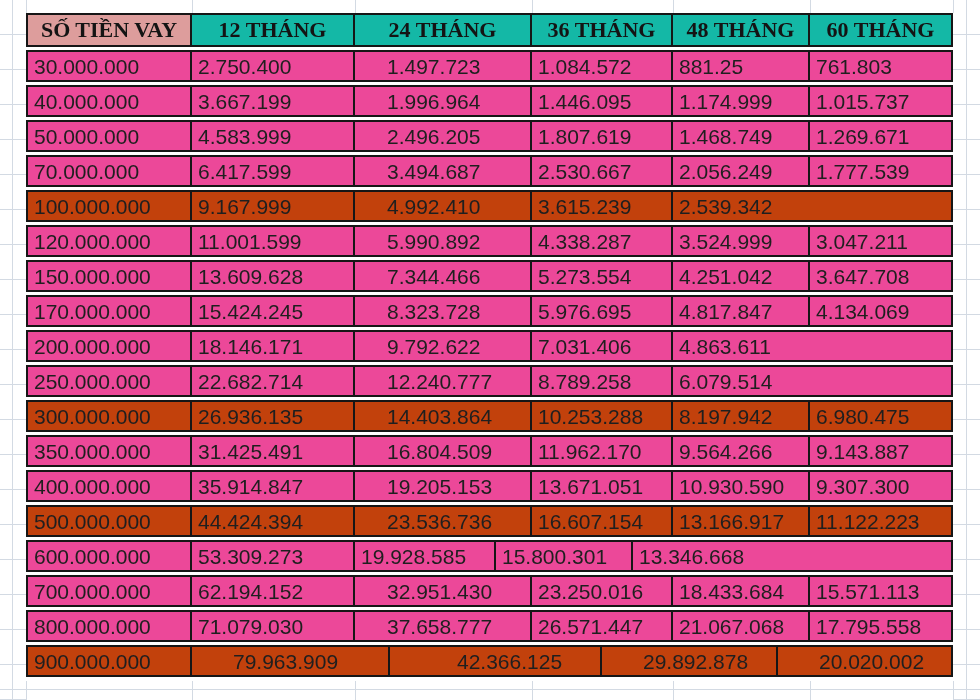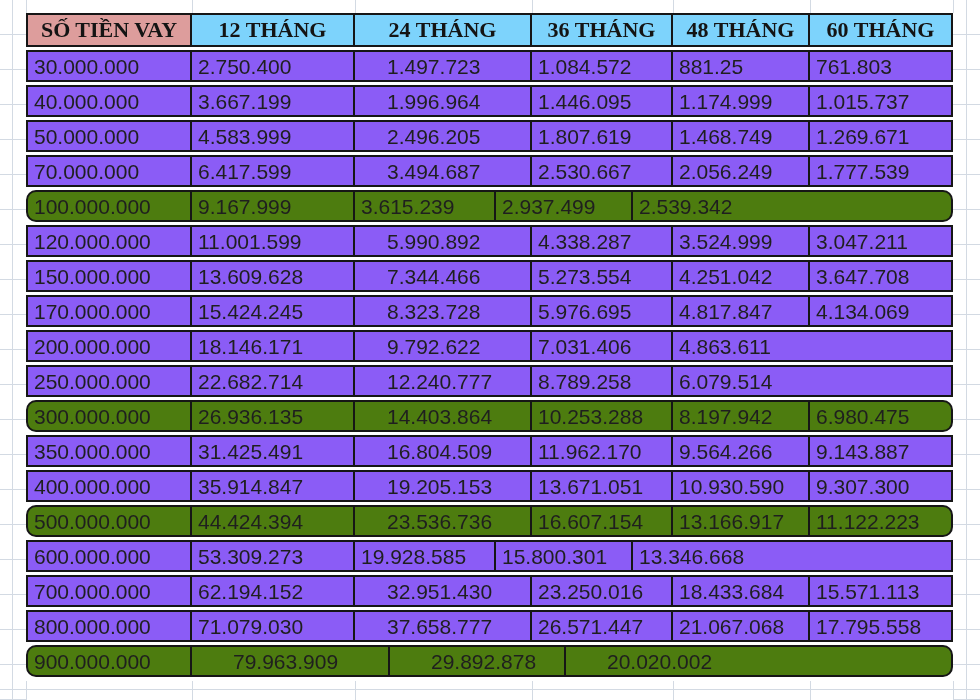--- a/index.html
+++ b/index.html
@@ -16,24 +16,24 @@
   .gridline-v { position: absolute; width: 1px; background: #d3dae3; pointer-events: none; }
   .gv-left  { left: 12px; top: 0; bottom: 0; }
   .gv-right { left: 966px; top: 0; bottom: 0; }
   .gv-stub  { top: 681px; height: 19px; }
   .gv-top   { top: 0; height: 13px; }
   .gridline-h-bottom { position: absolute; left: 0; right: 0; top: 689px; height: 1px;
     background: #d3dae3; pointer-events: none; }
 
   
   .loan-table { position: absolute; left: 26px; top: 13px; width: 927px; }
-  .trow { display: flex; border: 2px solid #161616; background: #8b5cf6;
+  .trow { display: flex; border: 2px solid #161616; background: #ec4899;
           margin-bottom: 3px; height: 32px; }
-  .trow.header { height: 34px; background: #7dd3fc; }
-  .trow.highlight { background: #4d7c0f; border-radius: 10px; }
+  .trow.header { height: 34px; background: #14b8a6; }
+  .trow.highlight { background: #c2410c; }
   .tcell { flex: 0 0 auto; border-right: 2px solid #161616; padding: 1px 0 0 6px;
            font-size: 21px; line-height: 28px; color: #1f1f1f; overflow: hidden;
            white-space: nowrap; }
   .tcell:last-child { border-right: none; flex: 1 1 auto; }
   .trow.header .tcell { font-family: "Liberation Serif", serif; font-weight: bold;
            font-size: 22px; line-height: 30px; color: #141414; text-align: center;
            padding: 0; }
   .trow.header .tcell.loan-col { background: #dd9d9c; }
   .trow.last { margin-top: 2px; gap: 35px; }
   .c0 { width: 164px; } .c1 { width: 163px; } .c2 { width: 177px; padding-left: 32px; }
@@ -103,22 +103,22 @@
         <div class="tcell c0">70.000.000</div>
         <div class="tcell c1">6.417.599</div>
         <div class="tcell c2">3.494.687</div>
         <div class="tcell c3">2.530.667</div>
         <div class="tcell c4">2.056.249</div>
         <div class="tcell c5">1.777.539</div>
       </div>
       <div class="trow highlight">
         <div class="tcell c0">100.000.000</div>
         <div class="tcell c1">9.167.999</div>
+        <div class="tcell c2">4.992.410</div>
         <div class="tcell c3">3.615.239</div>
-        <div class="tcell c4">2.937.499</div>
         <div class="tcell c5">2.539.342</div>
       </div>
       <div class="trow">
         <div class="tcell c0">120.000.000</div>
         <div class="tcell c1">11.001.599</div>
         <div class="tcell c2">5.990.892</div>
         <div class="tcell c3">4.338.287</div>
         <div class="tcell c4">3.524.999</div>
         <div class="tcell c5">3.047.211</div>
       </div>
@@ -203,17 +203,18 @@
         <div class="tcell c0">800.000.000</div>
         <div class="tcell c1">71.079.030</div>
         <div class="tcell c2">37.658.777</div>
         <div class="tcell c3">26.571.447</div>
         <div class="tcell c4">21.067.068</div>
         <div class="tcell c5">17.795.558</div>
       </div>
       <div class="trow highlight last">
         <div class="tcell c0">900.000.000</div>
         <div class="tcell c1">79.963.909</div>
+        <div class="tcell c2">42.366.125</div>
         <div class="tcell c3">29.892.878</div>
         <div class="tcell c5">20.020.002</div>
       </div>
     </div>
 </div>
 
 </body></html>

